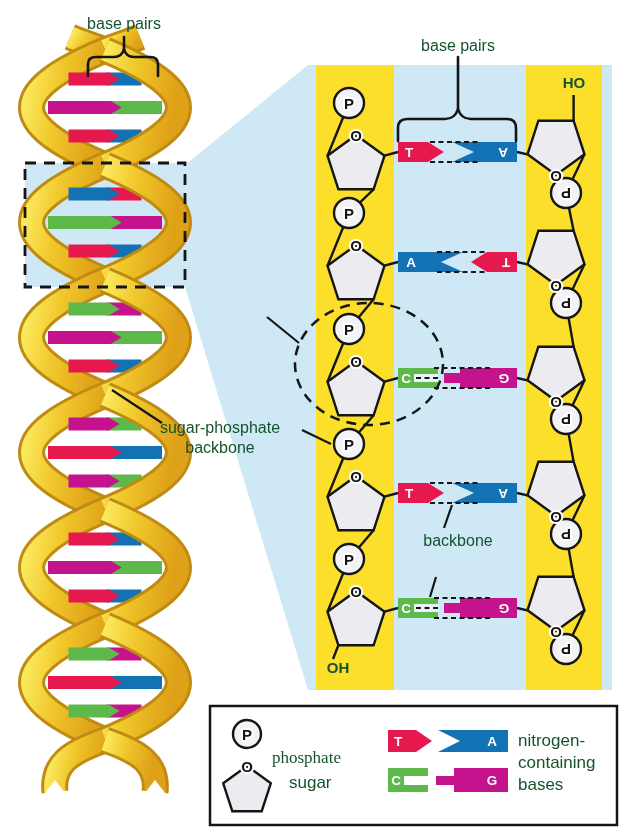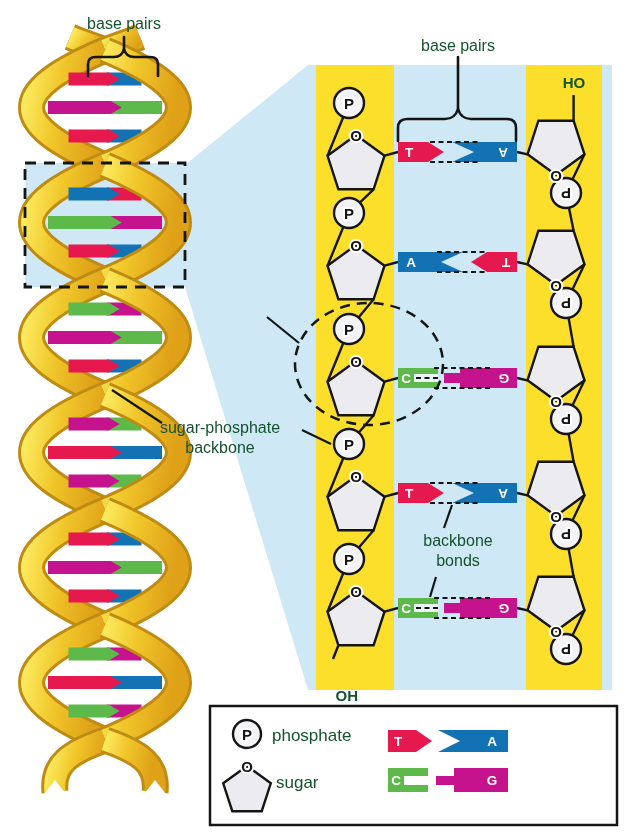--- a/index.html
+++ b/index.html
@@ -281,21 +281,25 @@
 </svg>
 
 <div class="lbl" style="left:59px;top:14px;width:130px;">base pairs</div>
 <div class="lbl" style="left:393px;top:36px;width:130px;">base pairs</div>
 <div class="lbl" style="left:140px;top:418px;width:160px;">
   <div>sugar-phosphate</div>
   <div>backbone</div>
 </div>
 <div class="lbl" style="left:398px;top:531px;width:120px;">
   <div>backbone</div>
-  <div>bonds</div>
 </div>
 <div class="lbl small" style="left:554px;top:74px;width:40px;">HO</div>
-<div class="lbl small" style="left:318px;top:687px;width:40px;text-align:right;">OH</div>
-
-<div class="lbl legend" style="left:272px;top:725px;width:120px;">phosphate</div>
-<div class="lbl legend" style="left:276px;top:772px;width:120px;">sugar</div>
-
+<div class="lbl small" style="left:318px;top:659px;width:40px;">OH</div>
+
+<div class="lbl legend" style="left:272px;top:747px;width:120px;font-family:Liberation Serif, serif;">phosphate</div>
+<div class="lbl legend" style="left:289px;top:772px;width:120px;">sugar</div>
+<div class="lbl legend" style="left:518px;top:730px;width:100px;line-height:22px;">
+  <div>nitrogen-</div>
+  <div>containing</div>
+  <div>bases</div>
 </div>
 
+</div>
+
 </body></html>

